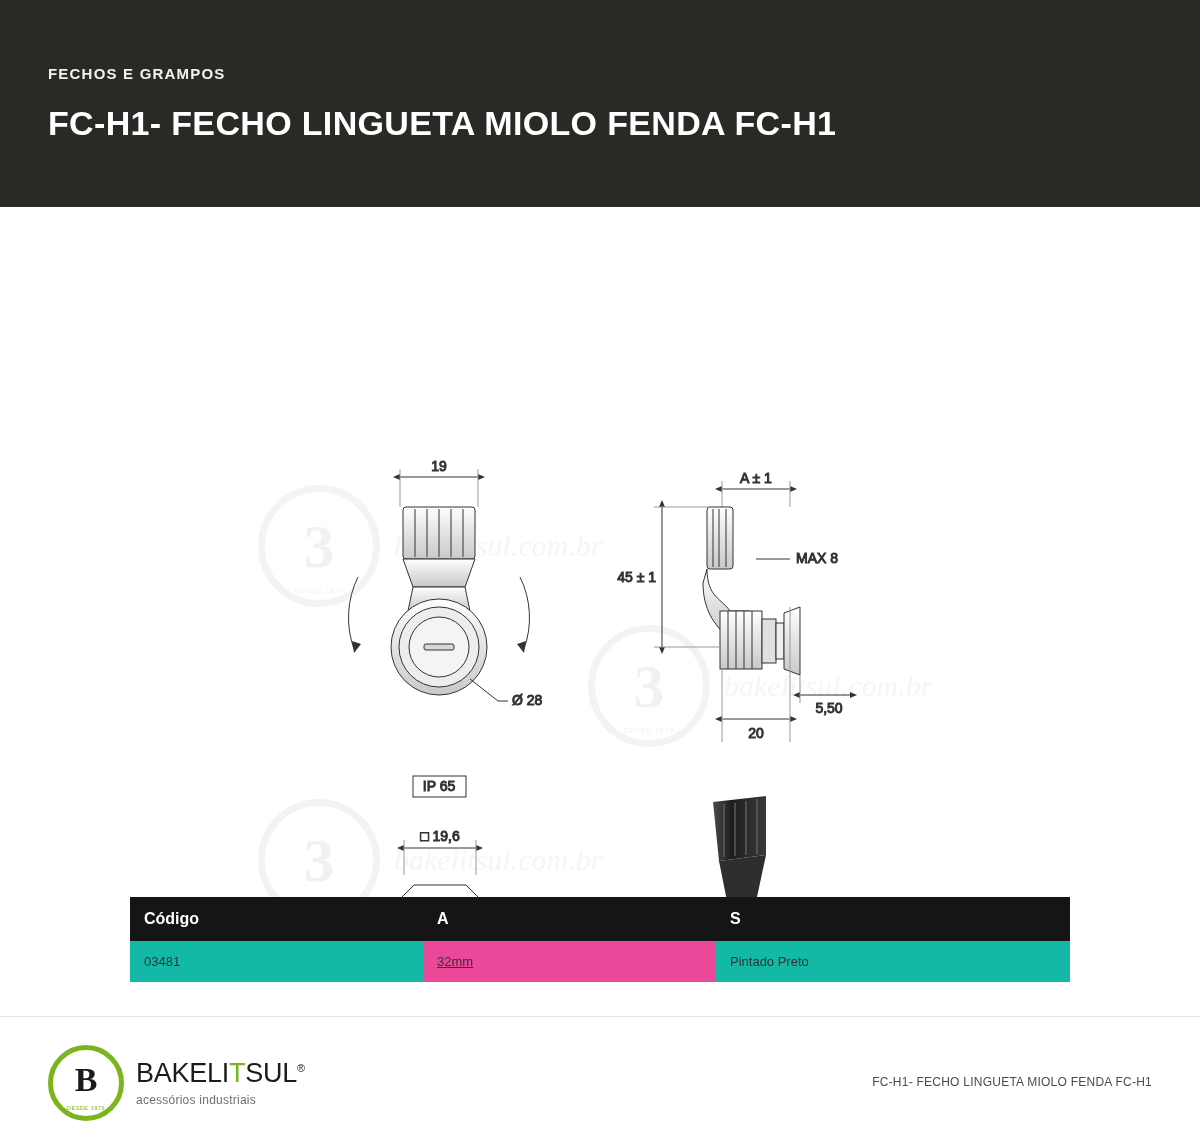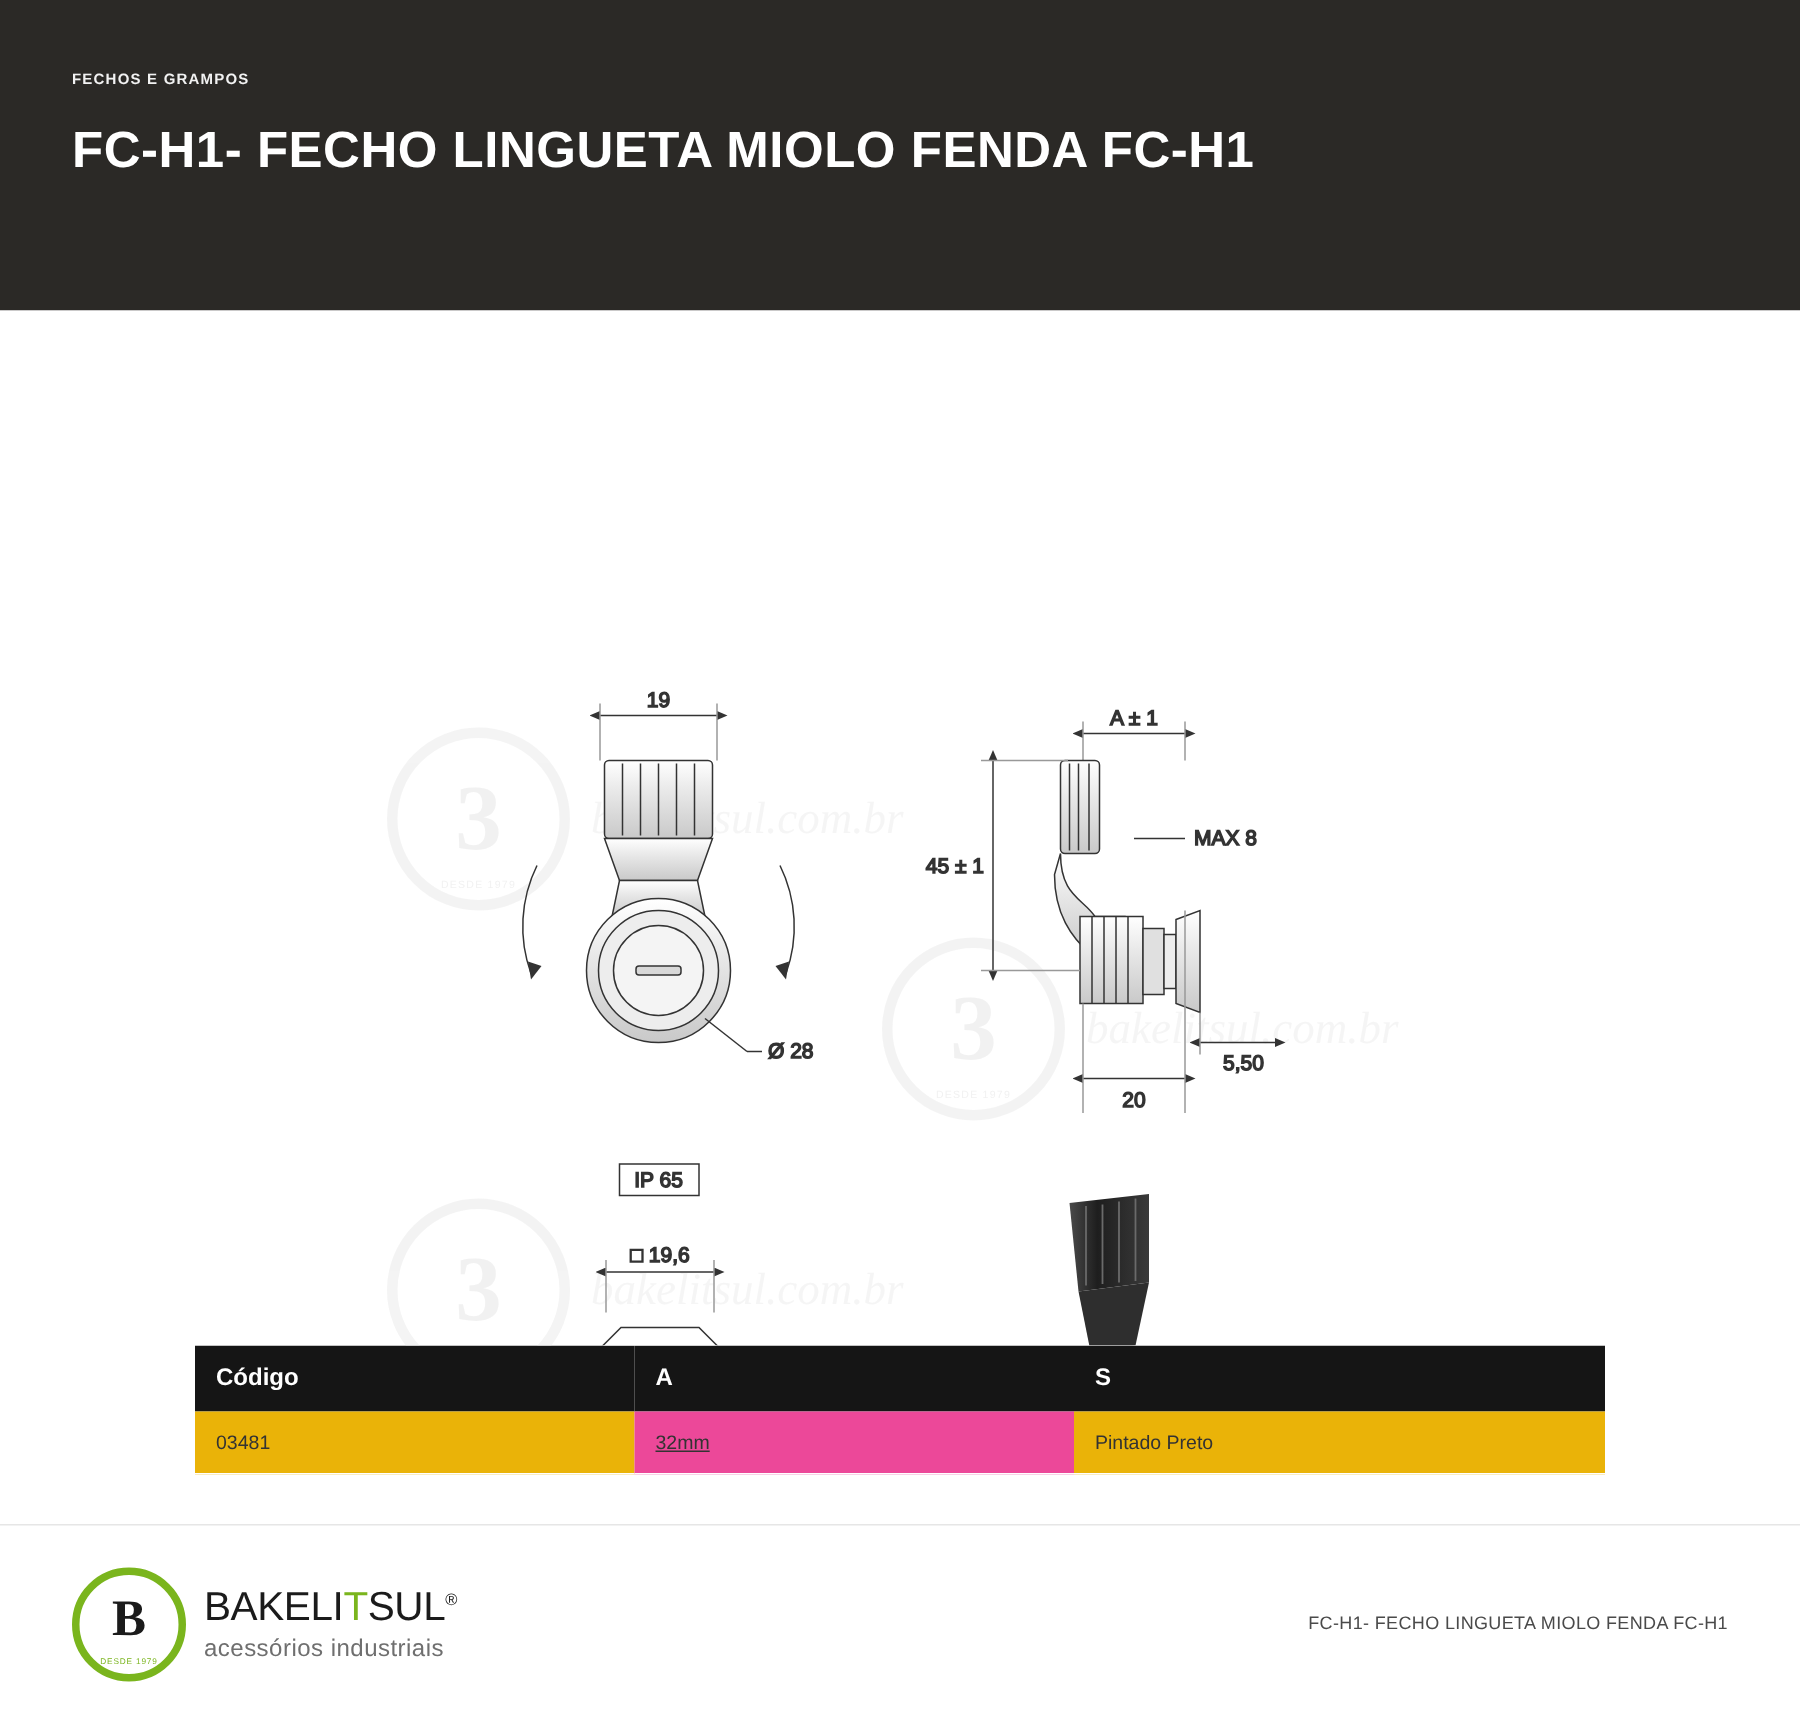--- a/index.html
+++ b/index.html
@@ -17,25 +17,25 @@
 
   
   .header {
     background: #2b2926;
     height: 207px;
     box-sizing: border-box;
     padding: 48px 0 0 48px;
     color: #ffffff;
   }
   .header .category {
-    font-size: 10px;
+    font-size: 15px;
     font-weight: bold;
     letter-spacing: 0.08em;
     color: #f2f2f2;
-    margin: 0 0 22px 0;
+    margin: 17px 0 22px 0;
   }
   .header .title {
     font-size: 34px;
     font-weight: bold;
     letter-spacing: 0.01em;
     margin: 0;
     color: #ffffff;
   }
 
   
@@ -115,21 +115,21 @@
     background: #151515;
     color: #ffffff;
     text-align: left;
     font-weight: bold;
     padding: 13px 14px;
     font-size: 16px;
   }
   table.spec thead th.col-codigo { width: 265px; }
   table.spec thead th.col-a { width: 265px; }
   table.spec tbody td {
-    background: #eab308;
+    background: #14b8a6;
     padding: 13px 14px;
     color: #333;
     font-size: 13px;
     border-bottom: 1px solid #ffffff;
   }
   table.spec tbody td.cell-a {
     background: #ec4899;
     text-decoration: underline;
   }
 
@@ -184,21 +184,21 @@
   }
   .logo-text .name {
     font-size: 27px;
     font-weight: normal;
     color: #1b1b1b;
     letter-spacing: -0.01em;
     line-height: 1;
   }
   .logo-text .name .green { color: #7ab51d; }
   .logo-text .tagline {
-    font-size: 16px;
+    font-size: 12px;
     color: #6f6f6f;
     margin-top: 6px;
     letter-spacing: 0.02em;
   }
   .breadcrumb {
     text-align: right;
     font-size: 12px;
     color: #4a4a4a;
     line-height: 1.8;
     letter-spacing: 0.02em;

